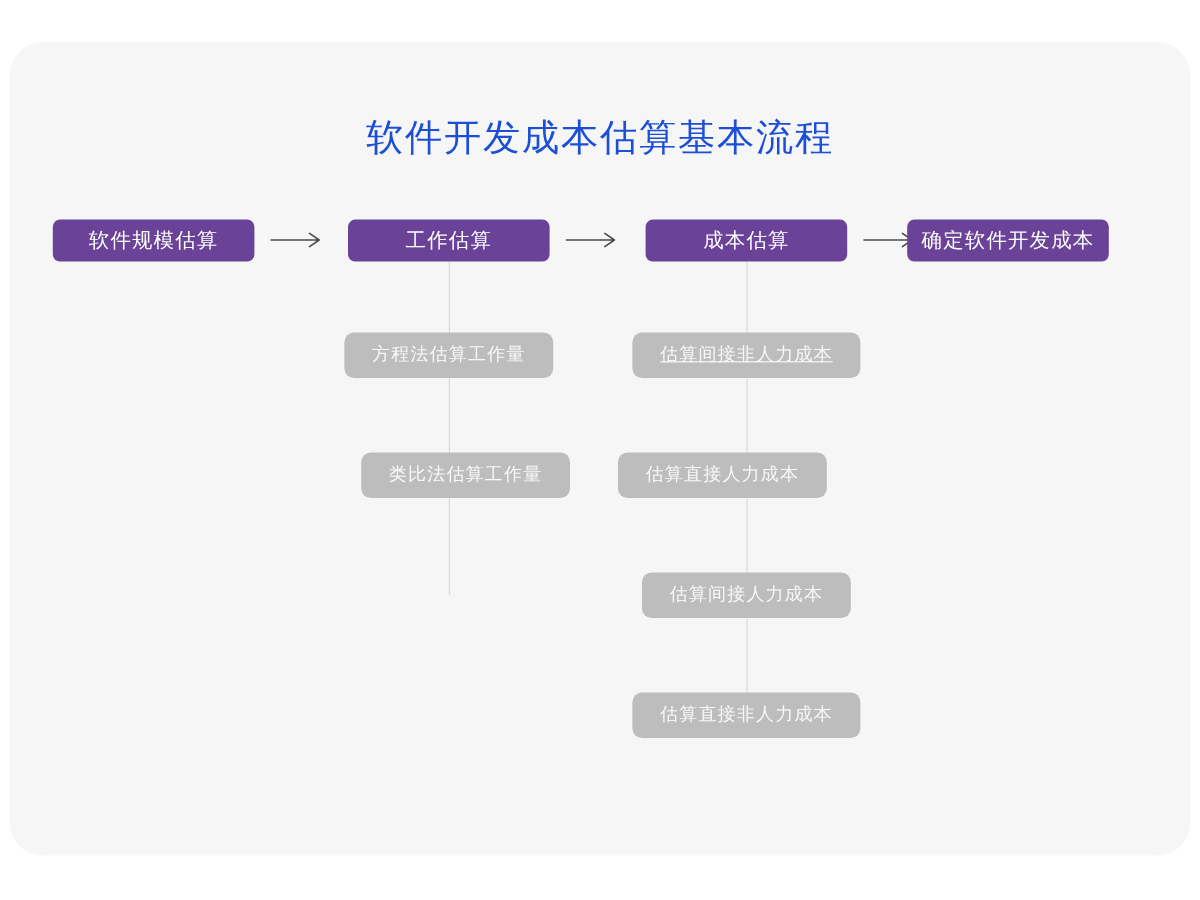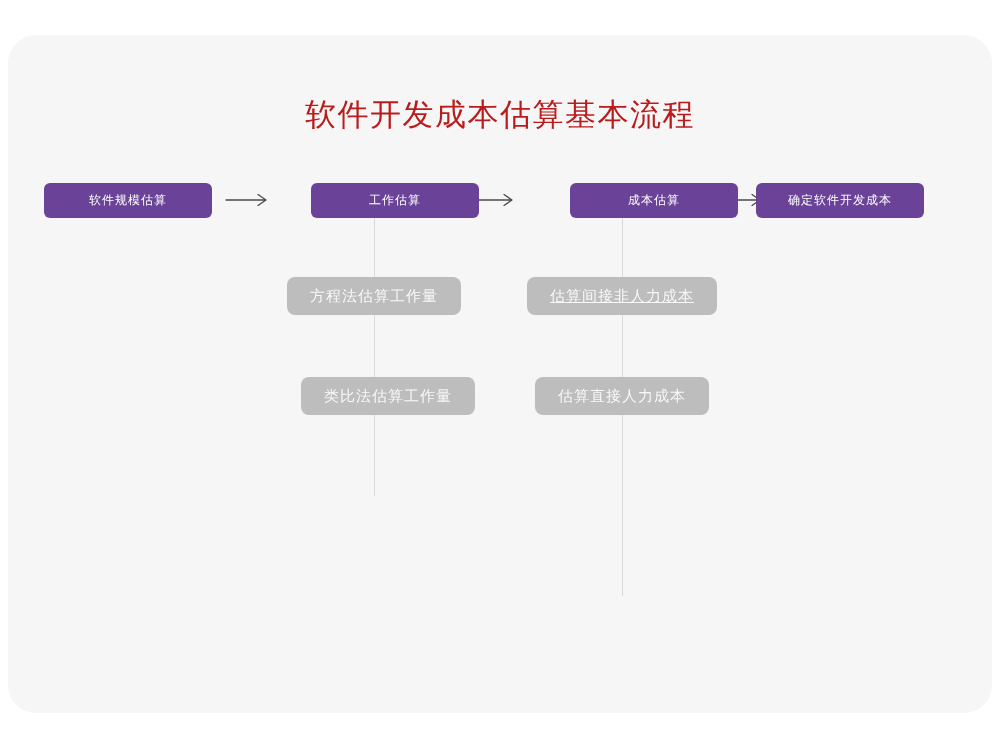--- a/index.html
+++ b/index.html
@@ -24,32 +24,32 @@
     border-radius: 28px;
   }
   .title {
     position: absolute;
     left: 0;
     top: 94px;
     width: 100%;
     text-align: center;
     font-size: 31px;
     letter-spacing: 1.5px;
-    color: #b91c1c;
+    color: #1d4ed8;
     font-weight: 400;
   }
   .main-node {
     position: absolute;
     top: 183px;
     width: 168px;
     height: 35px;
     line-height: 35px;
     background: #6a4399;
     color: #ffffff;
-    font-size: 12px;
+    font-size: 17px;
     text-align: center;
     border-radius: 6px;
     letter-spacing: 1px;
     z-index: 3;
   }
   .arrow {
     position: absolute;
     top: 193px;
     width: 48px;
     height: 14px;
@@ -88,33 +88,35 @@
 
   <div class="connector" style="left:373.5px; top:218px; height:278px;"></div>
   <div class="connector" style="left:621.5px; top:218px; height:378px;"></div>
 
   <div class="main-node" style="left:44px;">软件规模估算</div>
 
   <svg class="arrow" style="left:225px;" viewBox="0 0 48 14">
     <path d="M1 7 H40 M33 1.5 L41 7 L33 12.5" fill="none" stroke-width="1.3" stroke-linecap="round" stroke-linejoin="round" stroke="#4a4a4a"></path>
   </svg>
 
-  <div class="main-node" style="left:290px;margin-left:21px;">工作估算</div>
+  <div class="main-node" style="left:290px;">工作估算</div>
 
   <svg class="arrow" style="left:471px;" viewBox="0 0 48 14">
     <path d="M1 7 H40 M33 1.5 L41 7 L33 12.5" fill="none" stroke-width="1.3" stroke-linecap="round" stroke-linejoin="round" stroke="#4a4a4a"></path>
   </svg>
 
-  <div class="main-node" style="left:570px;">成本估算</div>
+  <div class="main-node" style="left:538px;">成本估算</div>
 
   <svg class="arrow" style="left:719px;" viewBox="0 0 48 14">
     <path d="M1 7 H40 M33 1.5 L41 7 L33 12.5" fill="none" stroke-width="1.3" stroke-linecap="round" stroke-linejoin="round" stroke="#4a4a4a"></path>
   </svg>
 
   <div class="main-node" style="left:756px;">确定软件开发成本</div>
 
   <div class="sub-node" style="left:374px; top:277px;">方程法估算工作量</div>
   <div class="sub-node" style="left:374px; top:377px;margin-left:14px;">类比法估算工作量</div>
 
   <div class="sub-node" style="left:622px; top:277px;text-decoration:underline;">估算间接非人力成本</div>
-  <div class="sub-node" style="left:622px; top:377px;">估算直接人力成本</div>
+  <div class="sub-node" style="left:602px; top:377px;">估算直接人力成本</div>
+  <div class="sub-node" style="left:622px; top:477px;">估算间接人力成本</div>
+  <div class="sub-node" style="left:622px; top:577px;">估算直接非人力成本</div>
 
 </div>
 
 </body></html>

